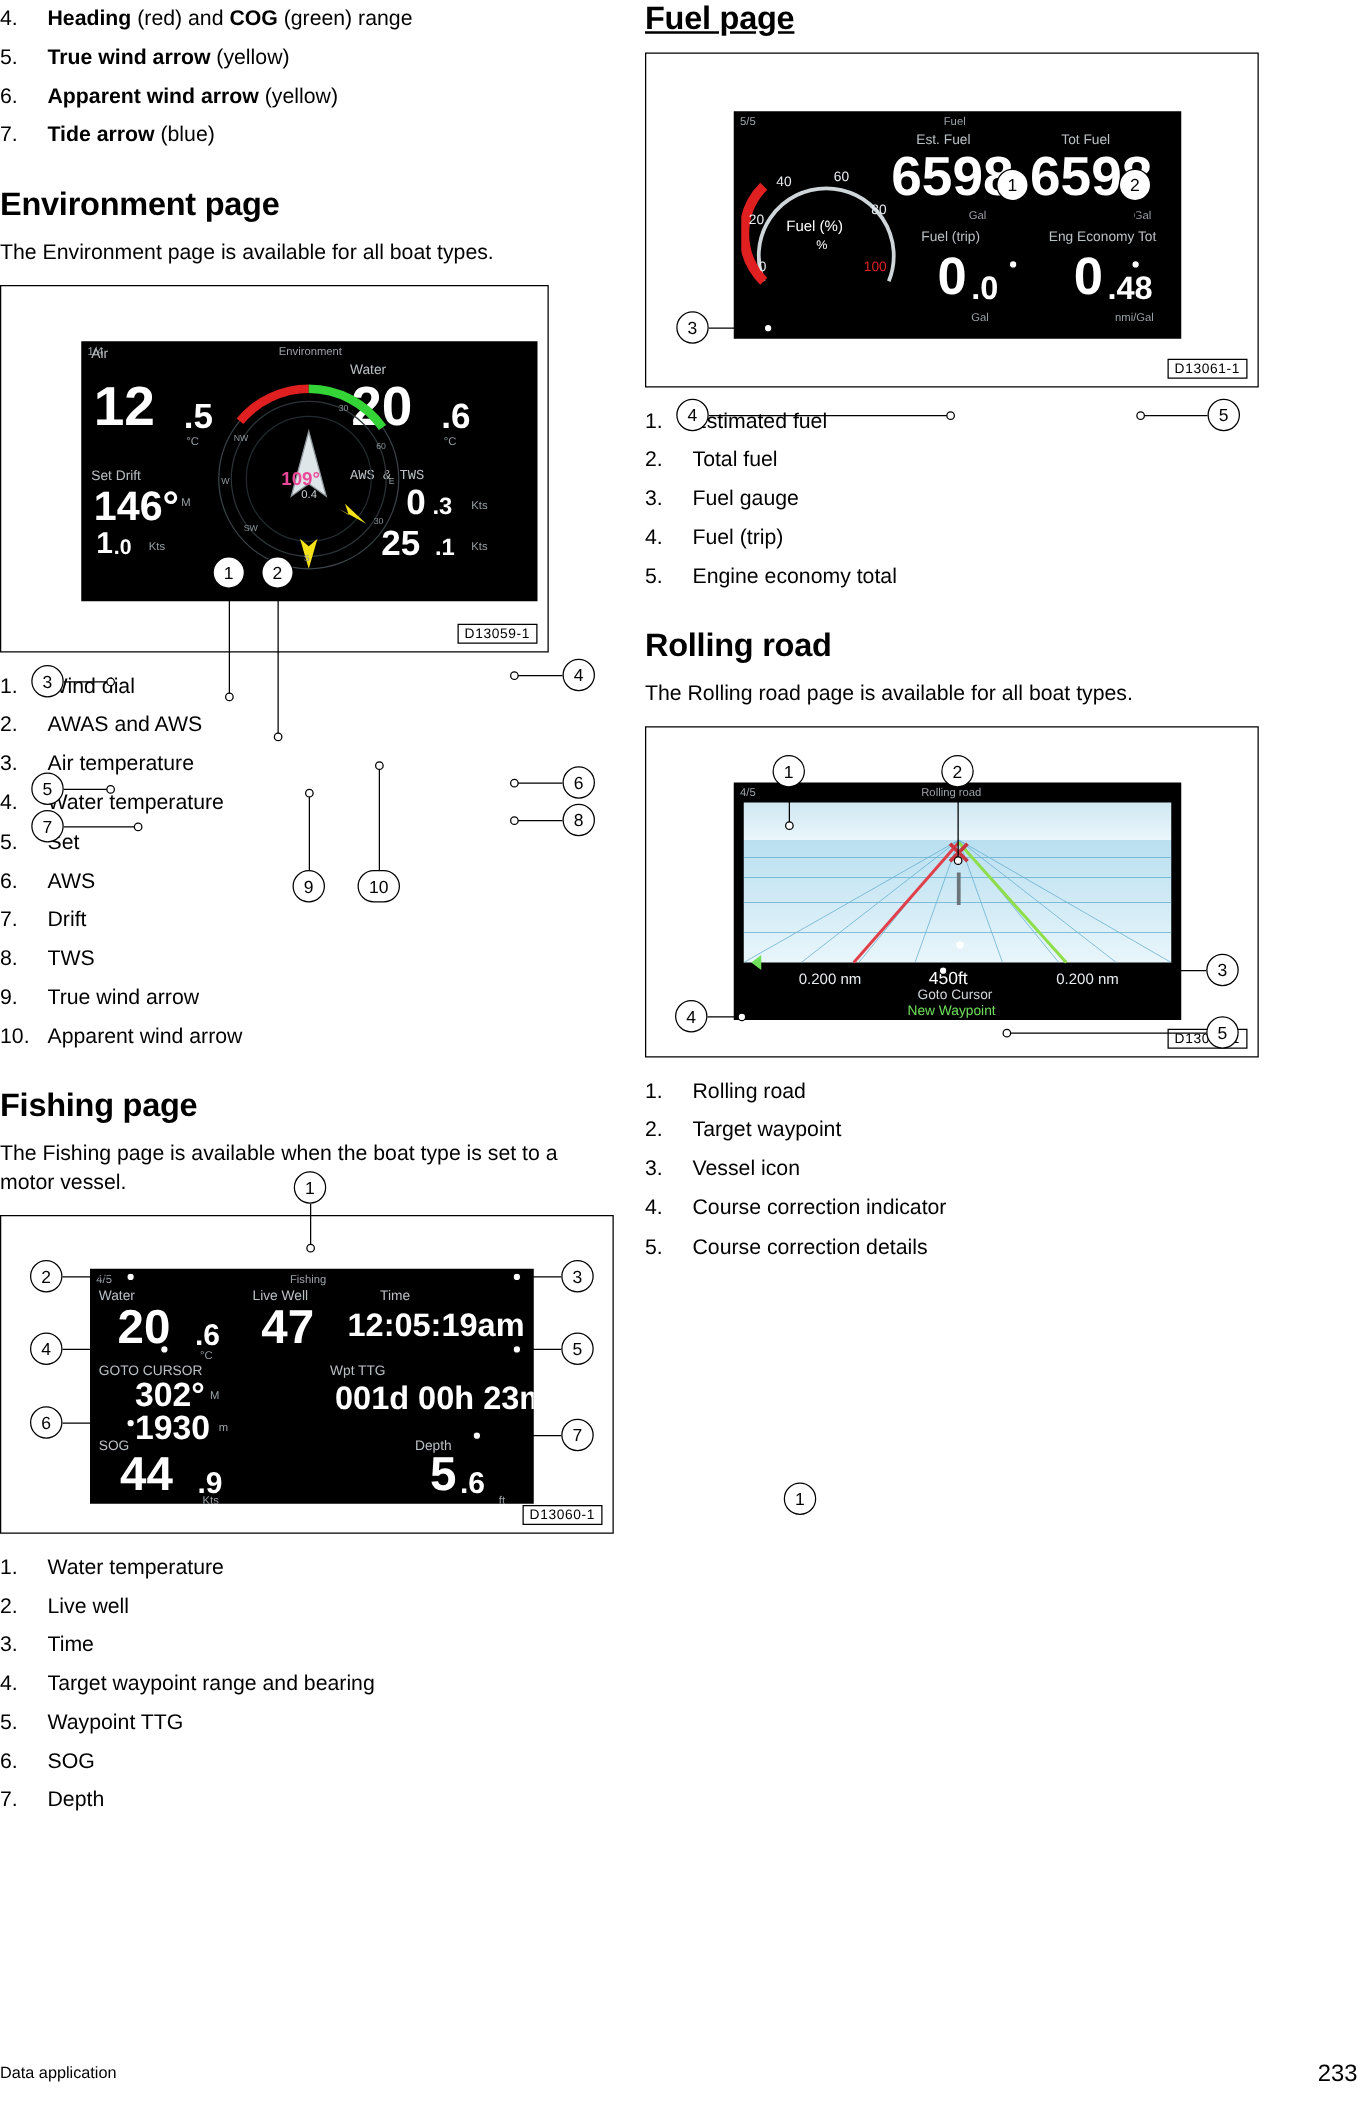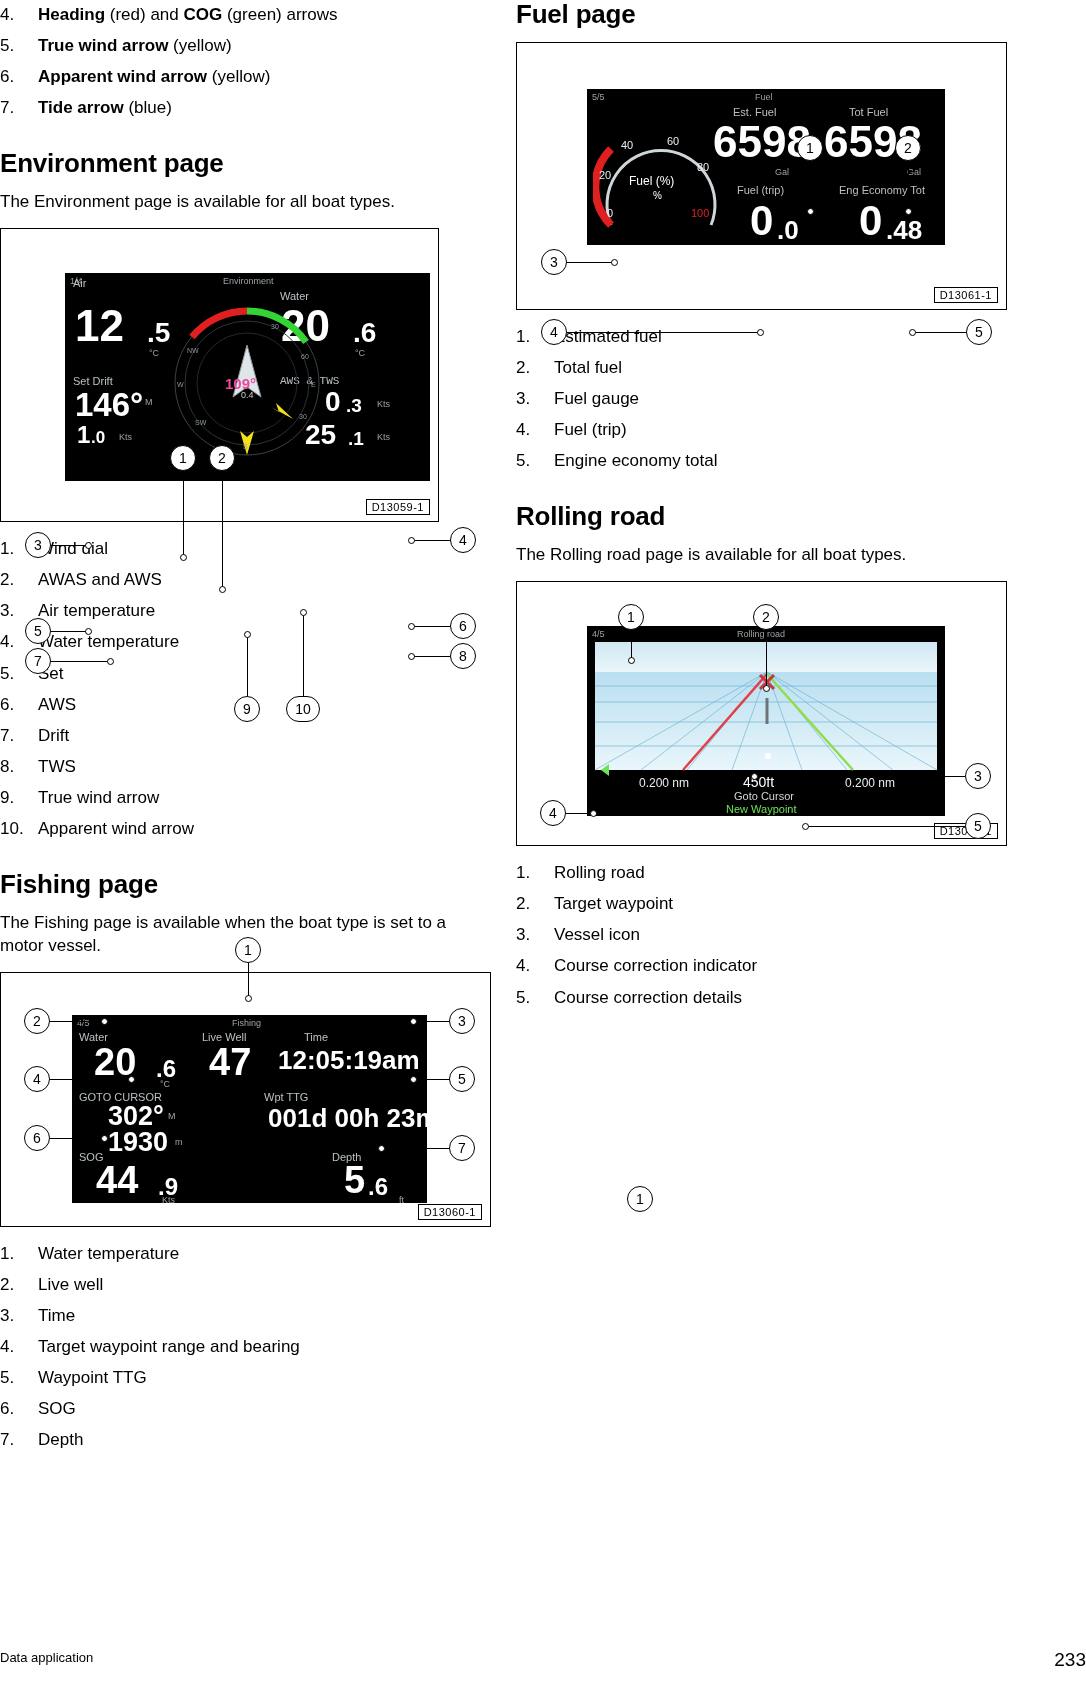--- a/index.html
+++ b/index.html
@@ -135,21 +135,21 @@
 </style>
 </head>
 <body>
 
 <div class="page">
 
   <div class="col col-left">
 
     <ol class="num" style="margin-top:4px;">
       <li>
-        <span class="n">4.</span><b>Heading</b><span> (red) and </span><b>COG</b><span> (green) arrows</span>
+        <span class="n">4.</span><b>Heading</b><span> (red) and </span><b>COG</b><span> (green) range</span>
       </li>
       <li>
         <span class="n">5.</span><b>True wind arrow</b><span> (yellow)</span>
       </li>
       <li>
         <span class="n">6.</span><b>Apparent wind arrow</b><span> (yellow)</span>
       </li>
       <li>
         <span class="n">7.</span><b>Tide arrow</b><span> (blue)</span>
       </li>
@@ -346,24 +346,24 @@
     <div class="lead h" style="position:absolute;left:50px;top:1138px;width:55px;"></div>
     <div class="dot" style="position:absolute;left:101px;top:1135px;"></div>
 
     <div class="callout" style="position:absolute;left:449px;top:1135px;">7</div>
     <div class="lead h" style="position:absolute;left:381px;top:1148px;width:68px;"></div>
     <div class="dot" style="position:absolute;left:378px;top:1145px;"></div>
   </div>
 
   <div class="col col-right">
 
-    <h2 class="sec first" style="margin-top:0px;">Fuel page</h2>
+    <h2 class="sec first" style="margin-top:0px;text-decoration:underline;">Fuel page</h2>
 
     <div class="figure" style="width:491px;height:268px;">
-      <div class="screen" style="left:70px;top:46px;width:358px;height:156px;">
+      <div class="screen" style="left:70px;top:46px;width:358px;height:182px;">
         <div class="scrtxt lbl-sm" style="left:5px;top:3px;">5/5</div>
         <div class="scrtxt lbl-sm" style="left:168px;top:3px;">Fuel</div>
 
         <div class="scrtxt lbl-md" style="left:146px;top:17px;">Est. Fuel</div>
         <div class="scrtxt lbl-md" style="left:262px;top:17px;">Tot Fuel</div>
         <div class="scrtxt big" style="left:126px;top:28px;font-size:44px;">6598</div>
         <div class="scrtxt big" style="left:237px;top:28px;font-size:44px;">6598</div>
         <div class="scrtxt lbl-sm" style="left:188px;top:78px;">Gal</div>
         <div class="scrtxt lbl-sm" style="left:320px;top:78px;">Gal</div>
 

